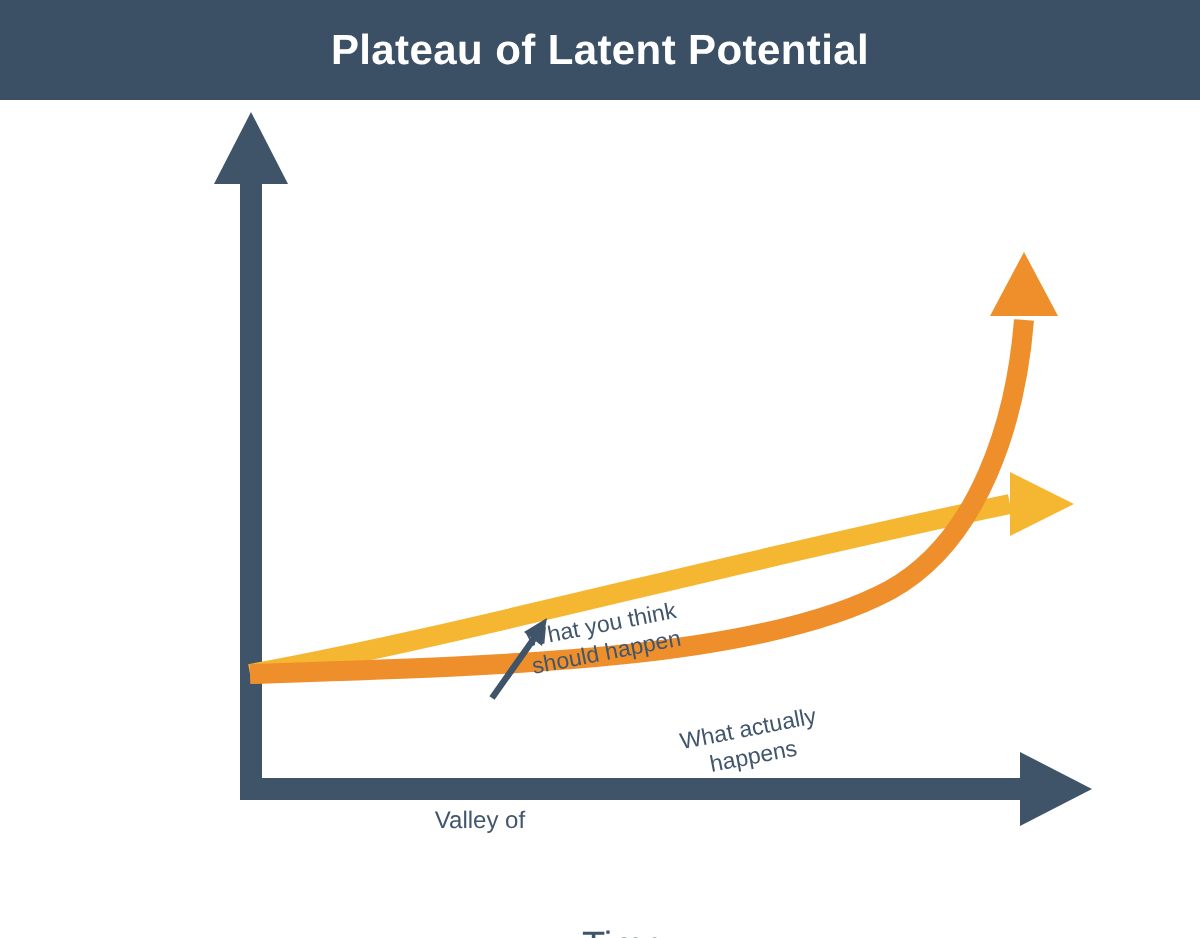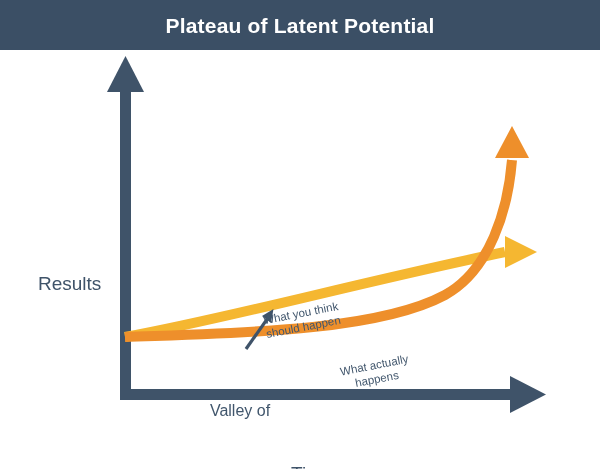--- a/index.html
+++ b/index.html
@@ -88,21 +88,21 @@
     top: 308px;
     transform: rotate(-11deg);
     transform-origin: center center;
   }
   .label-valley {
     position: absolute;
     left: 180px;
     top: 353px;
     width: 120px;
     color: #41566c;
-    font-size: 16px;
+    font-size: 12px;
     line-height: 15px;
     text-align: center;
   }
 </style>
 </head>
 <body>
 
 <div id="app">
 
   <div class="header-band">
@@ -133,21 +133,20 @@
         <path d="M 125 287 C 250 283, 380 280, 445 245 C 490 220, 508 160, 512 110" fill="none" stroke="#ee8f2b" stroke-width="10" stroke-linecap="butt"></path>
         <polygon points="512,76 495,108 529,108" fill="#ee8f2b"></polygon>
       </g>
 
       <g>
         <line x1="246" y1="299" x2="270" y2="265" stroke="#3f5369" stroke-width="3.2"></line>
         <polygon points="273.5,259 262,266 271,273" fill="#3f5369"></polygon>
       </g>
     </svg>
 
-    <div class="axis-title axis-title-y">Results</div>
 
     <div class="axis-title axis-title-x">Time</div>
 
     <div class="curve-label label-think">
       <div>What you think</div>
       <div>should happen</div>
     </div>
 
     <div class="curve-label label-actually">
       <div>What actually</div>

